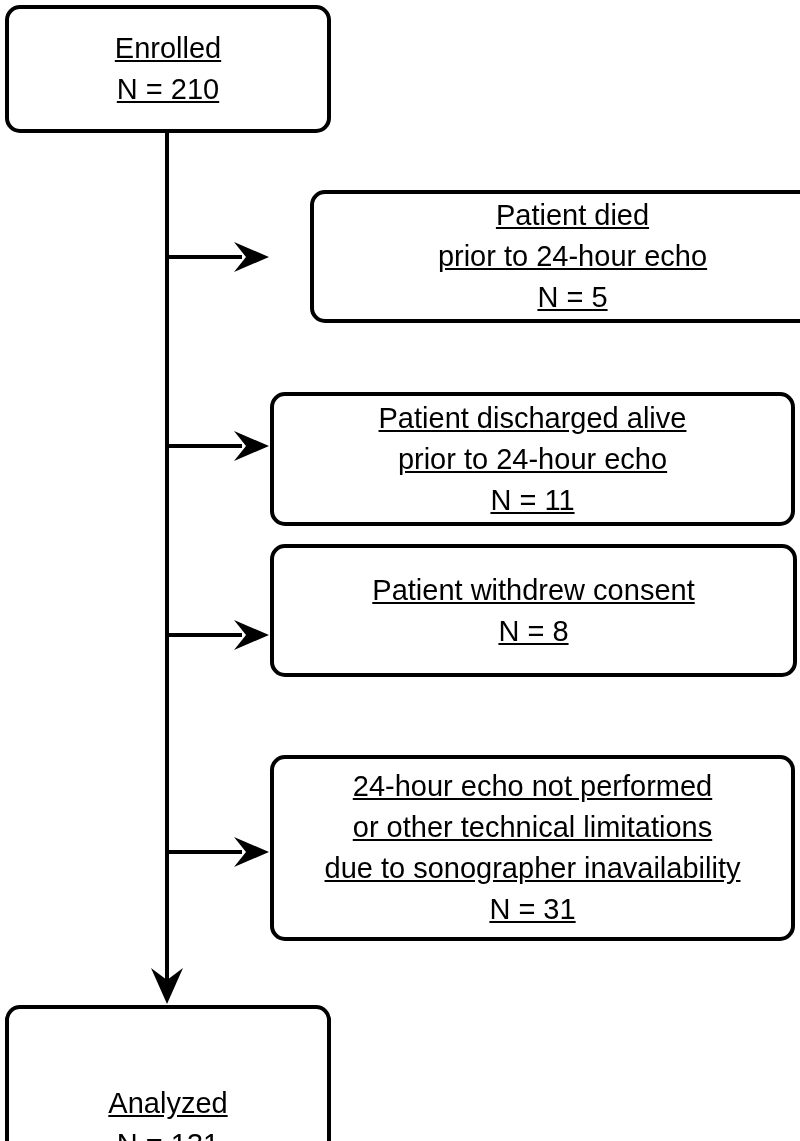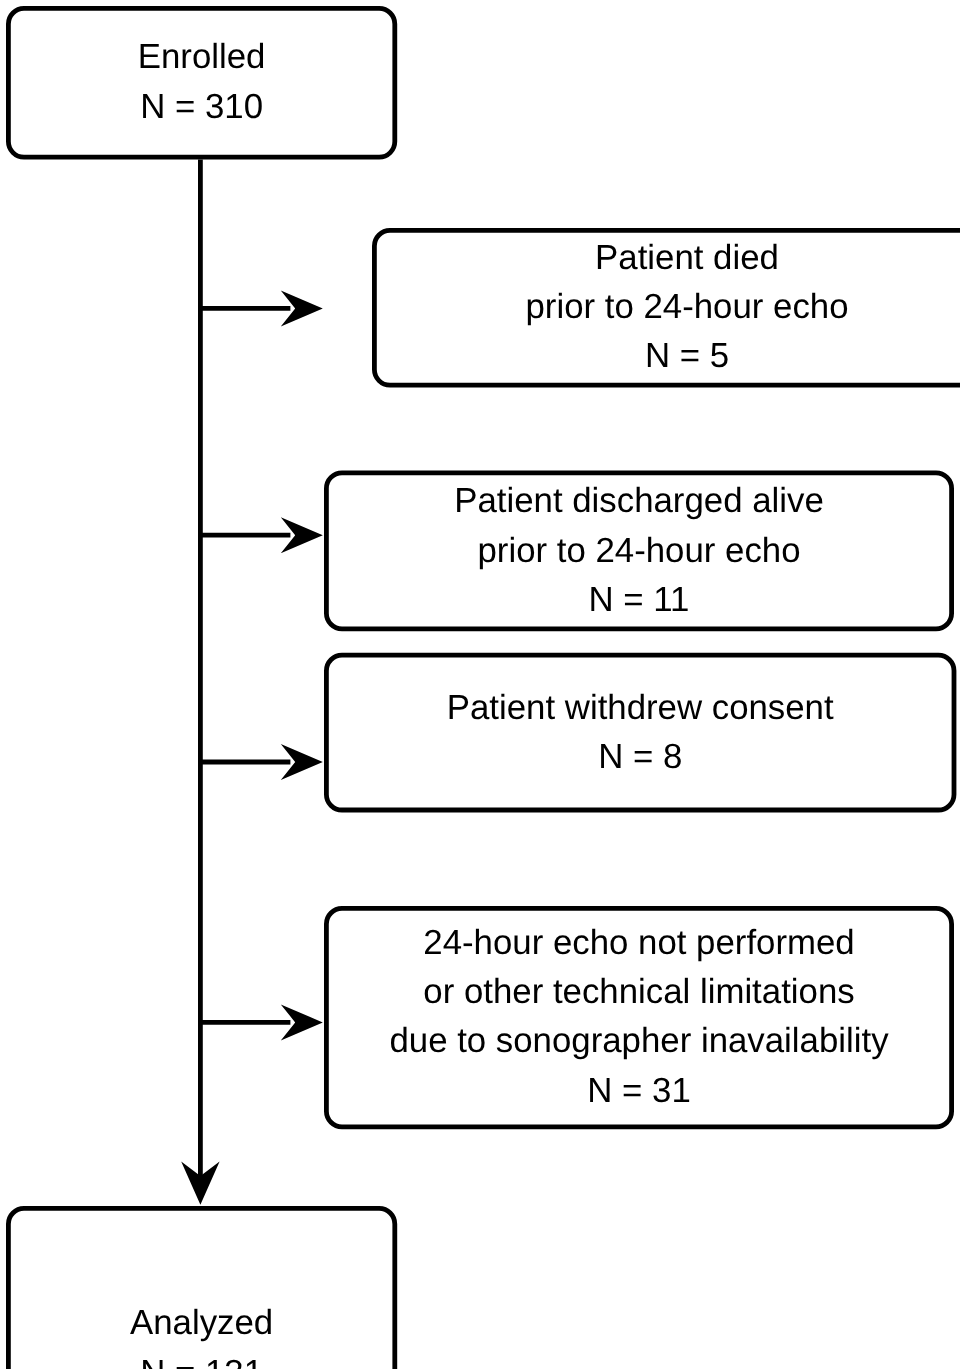--- a/index.html
+++ b/index.html
@@ -28,20 +28,21 @@
     border-radius: 15px;
     background: #ffffff;
     display: flex;
     flex-direction: column;
     justify-content: center;
     align-items: center;
     text-align: center;
     color: #000000;
     font-size: 29px;
     line-height: 41px;
+    text-decoration: underline;
   }
   .box-enrolled { left: 5px;   top: 5px;    width: 326px; height: 128px; }
   .box-e1       { left: 270px; top: 190px;  width: 525px; height: 133px; margin-left: 40px; }
   .box-e2       { left: 270px; top: 392px;  width: 525px; height: 134px; }
   .box-e3       { left: 270px; top: 544px;  width: 527px; height: 133px; }
   .box-e4       { left: 270px; top: 755px;  width: 525px; height: 186px; }
   .box-analyzed { left: 5px;   top: 1005px; width: 326px; height: 164px; justify-content: flex-end; }
 </style>
 </head>
 <body>
@@ -61,21 +62,21 @@
 
     <line x1="167" y1="635" x2="242" y2="635" stroke="#000000" stroke-width="4"></line>
     <polygon points="269,635 234,620 246,635 234,650" fill="#000000"></polygon>
 
     <line x1="167" y1="852" x2="242" y2="852" stroke="#000000" stroke-width="4"></line>
     <polygon points="269,852 234,837 246,852 234,867" fill="#000000"></polygon>
   </svg>
 
   <div class="box box-enrolled">
     <div>Enrolled</div>
-    <div>N = 310</div>
+    <div>N = 210</div>
   </div>
 
   <div class="box box-e1">
     <div>Patient died</div>
     <div>prior to 24-hour echo</div>
     <div>N = 5</div>
   </div>
 
   <div class="box box-e2">
     <div>Patient discharged alive</div>

